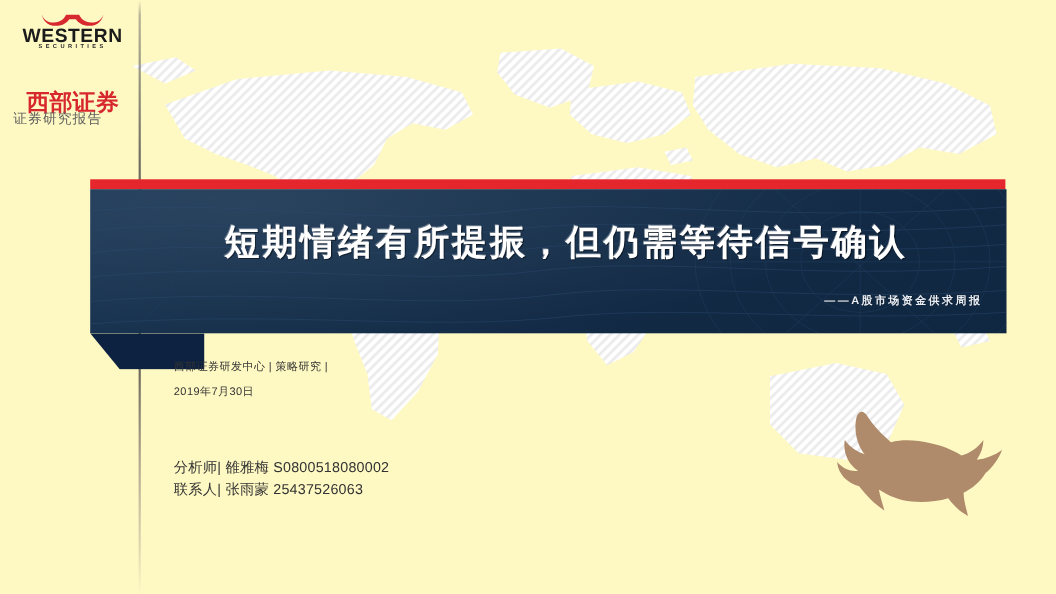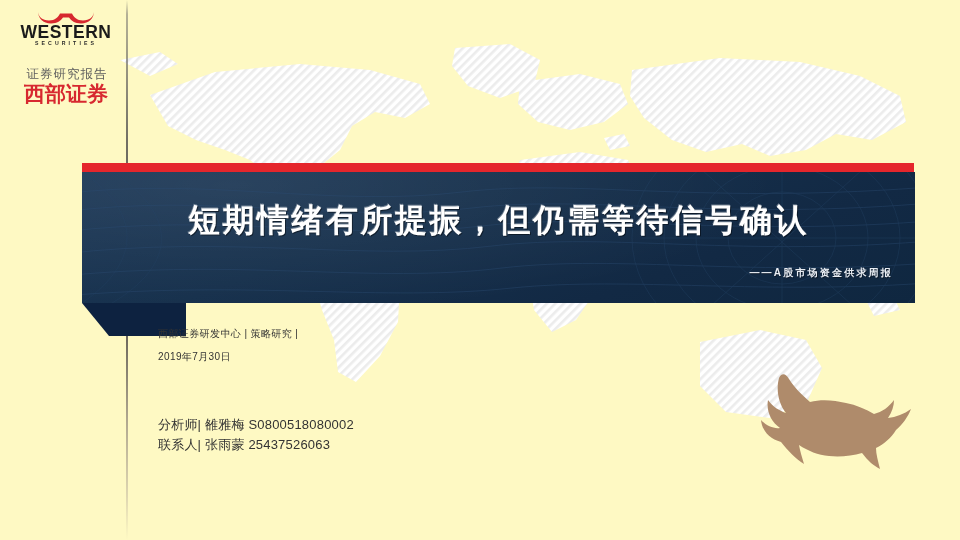--- a/index.html
+++ b/index.html
@@ -81,23 +81,23 @@
     font-size: 21px;
     font-weight: bold;
     color: #D7282F;
     letter-spacing: 0px;
     line-height: 24px;
     margin-top: 36px;
   }
   .report-kind {
     position: absolute;
     left: 0;
-    top: 56px;
+    top: 90px;
     width: 110px;
-    text-align: center;
+    text-align: left;
     font-size: 12.5px;
     color: #5d5d5d;
     letter-spacing: 1px;
   }
 
   
   .red-bar {
     position: absolute;
     left: 82px;
     top: 163px;
@@ -131,20 +131,21 @@
     left: 0;
     top: 27px;
     width: 833px;
     text-align: center;
     font-size: 32px;
     font-weight: bold;
     color: #ffffff;
     letter-spacing: 2.5px;
     text-shadow: 1px 1px 0 rgba(0,0,0,0.45), -0.6px -0.6px 0 rgba(255,255,255,0.35);
     white-space: nowrap;
+    padding-left: 16px;
   }
   .title-sub {
     position: absolute;
     right: 22px;
     top: 82px;
     font-size: 10px;
     font-weight: bold;
     color: #e9edf3;
     letter-spacing: 2.2px;
     text-shadow: 0.8px 0.8px 0 rgba(0,0,0,0.4);

